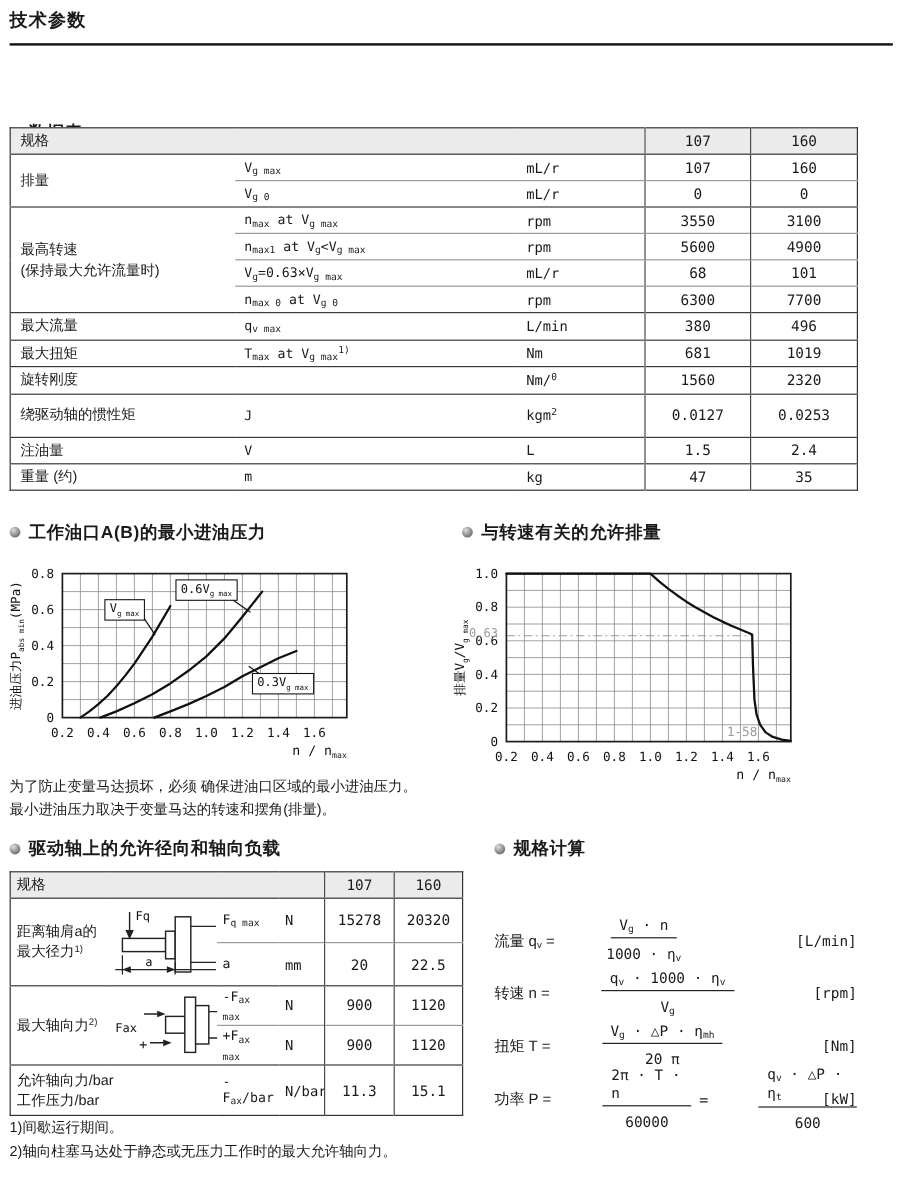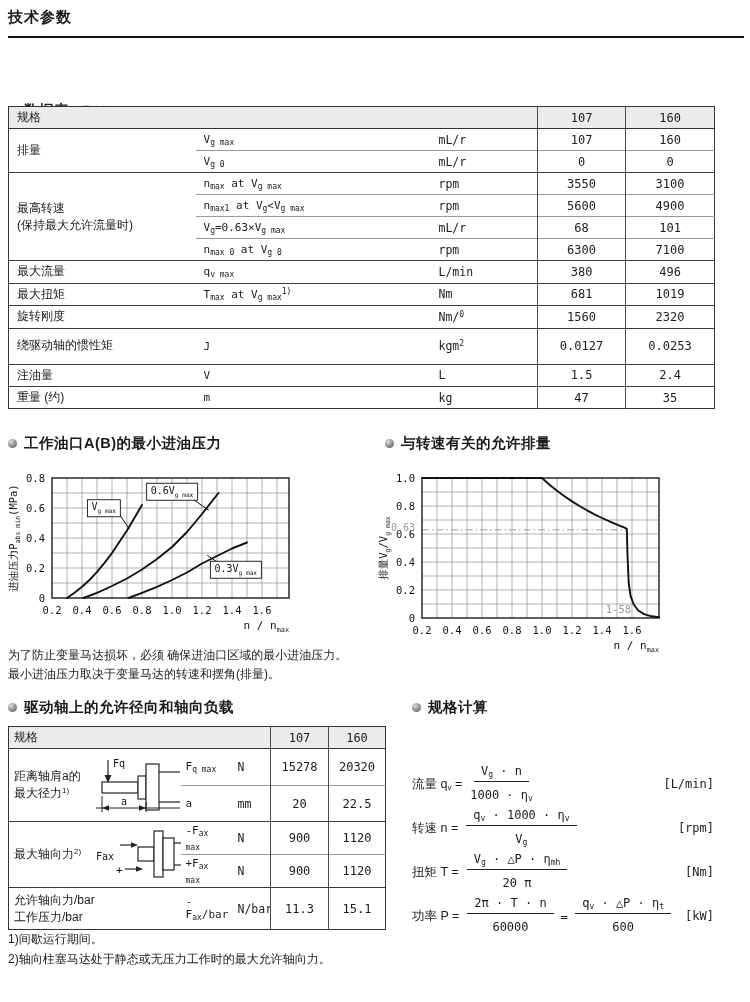--- a/index.html
+++ b/index.html
@@ -50,21 +50,21 @@
     font-size:12px; line-height:1.55; }
 
   .footnotes { position:absolute; left:8px; top:930px; width:395px;
     font-size:12px; line-height:1.65; }
 
   
   #formulas { position:absolute; left:412px; top:762px; width:302px; }
   .formula { position:relative; display:flex; align-items:center; height:44px; font-size:12.5px; }
   .f-label { margin-right:8px; white-space:nowrap; }
   .frac { display:inline-flex; flex-direction:column; align-items:center;
-    font-family:"DejaVu Sans Mono",monospace; font-size:12px; line-height:1.3; }
+    font-family:"DejaVu Sans Mono",monospace; font-size:12px; line-height:1.3;margin-left:35px; }
   .frac .num { padding:0 7px 1px; border-bottom:1.2px solid #222; }
   .frac .den { padding-top:6px; }
   .f-eq { margin:0 7px; font-family:"DejaVu Sans Mono",monospace; }
   .f-unit { position:absolute; right:0; font-family:"DejaVu Sans Mono",monospace; font-size:12px;margin-left:20px; }
 
   #legend { position:absolute; left:412px; top:920px; display:flex; gap:16px;
     font-family:"DejaVu Sans Mono",monospace; font-size:12px; line-height:1.5; }
   #legend .col div { white-space:nowrap; }
 </style>
 </head>
@@ -123,21 +123,21 @@
         <tr>
           <td class="sym">V<sub>g</sub>=0.63×V<sub>g max</sub></td>
           <td class="unit">mL/r</td>
           <td class="val vline">68</td>
           <td class="val vline">101</td>
         </tr>
         <tr>
           <td class="sym">n<sub>max 0</sub> at V<sub>g 0</sub></td>
           <td class="unit">rpm</td>
           <td class="val vline">6300</td>
-          <td class="val vline">7100</td>
+          <td class="val vline">7700</td>
         </tr>
         <tr class="gs">
           <td class="lbl">最大流量</td>
           <td class="sym">q<sub>v max</sub></td>
           <td class="unit">L/min</td>
           <td class="val vline">380</td>
           <td class="val vline">496</td>
         </tr>
         <tr class="gs">
           <td class="lbl">最大扭矩</td>

